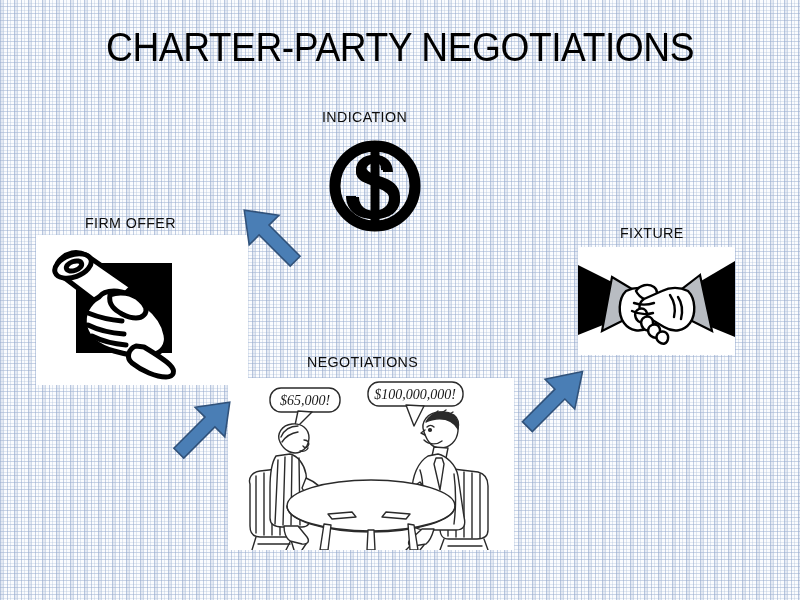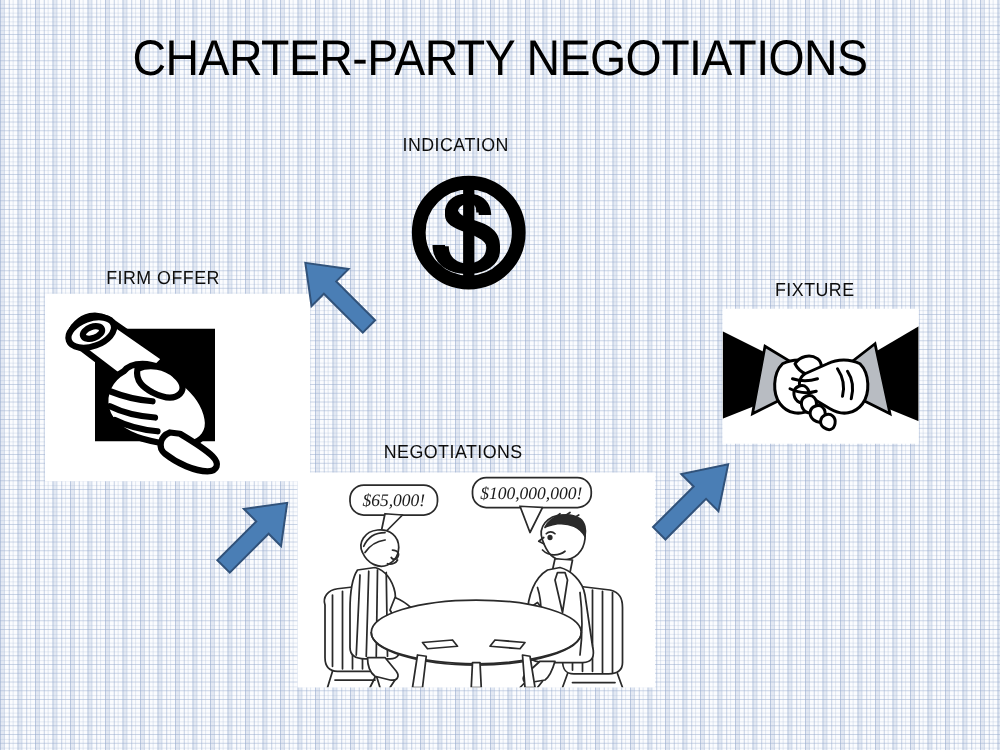--- a/index.html
+++ b/index.html
@@ -164,21 +164,21 @@
 
         <path d="M108 112 C118 118 128 124 134 130
                  C140 136 138 142 130 142 C120 142 106 136 96 128
                  C90 123 92 114 100 111 Z"></path>
       </g>
     </svg>
   </div>
 
   <div class="node-label" style="left:307px; top:353px;">NEGOTIATIONS</div>
 
-  <div class="pic-box" style="left:238px; top:378px; width:286px; height:172px;">
+  <div class="pic-box" style="left:228px; top:378px; width:286px; height:172px;">
     <svg width="286" height="172" viewBox="0 0 286 172" class="clip-svg">
       <g stroke="#2a2a2a" fill="none" stroke-width="1.4" stroke-linejoin="round" stroke-linecap="round">
 
         <g fill="#ffffff">
           <rect x="42" y="10" width="70" height="24" rx="11" ry="11"></rect>
           <path d="M70 33 L66 52 L84 34 Z"></path>
         </g>
 
         <g fill="#ffffff">
           <rect x="140" y="4" width="95" height="24" rx="11" ry="11"></rect>

